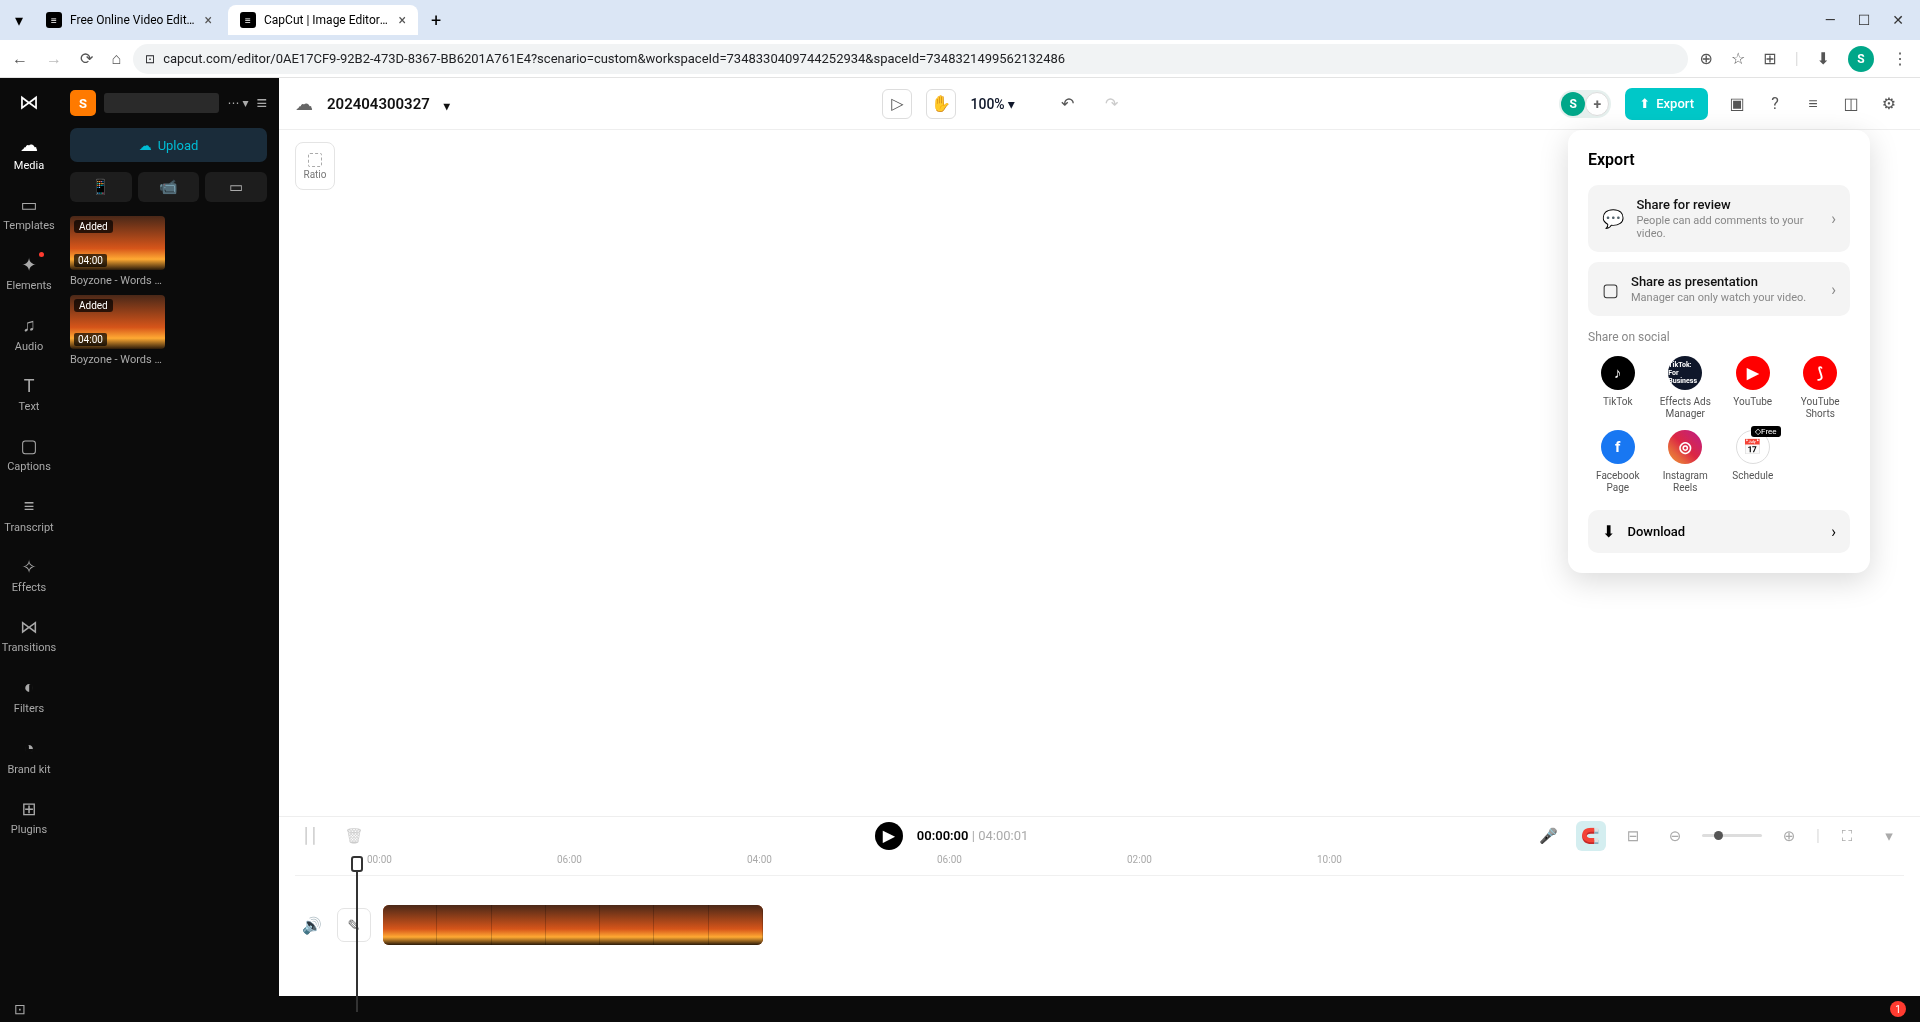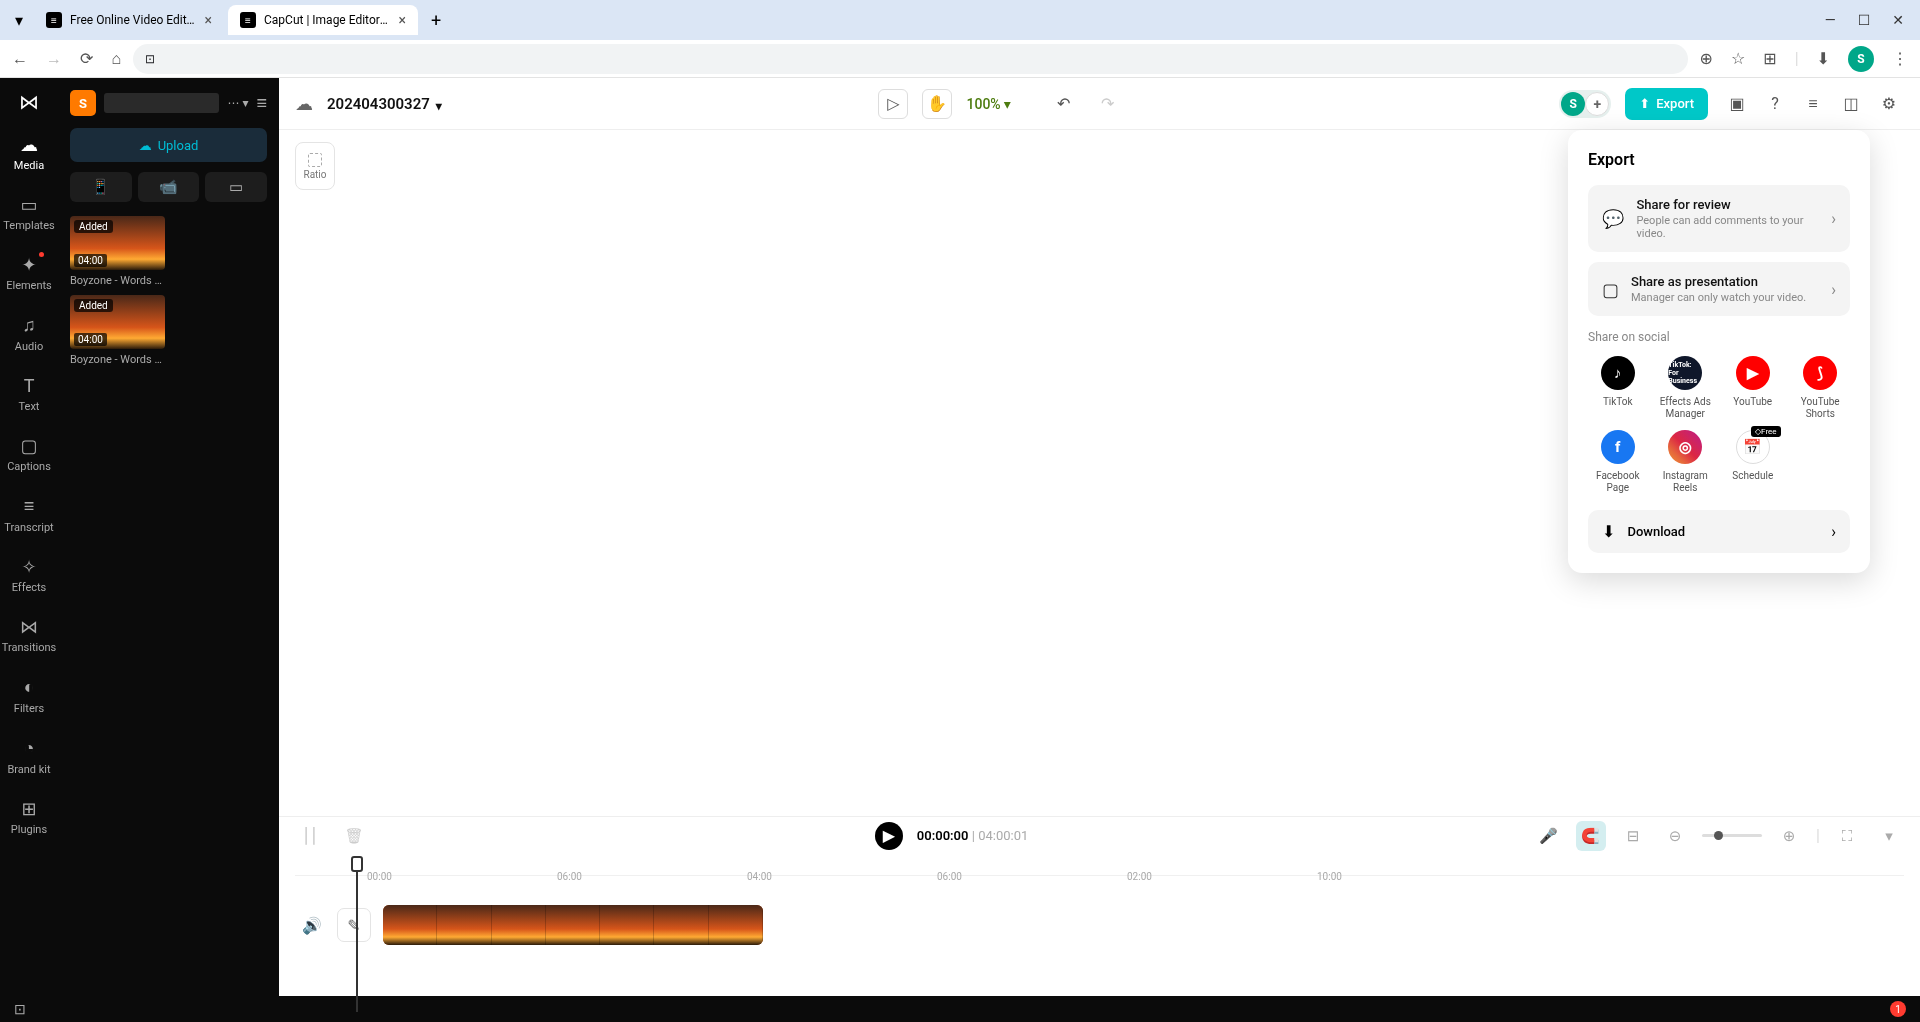--- a/index.html
+++ b/index.html
@@ -42,25 +42,25 @@
 .thumbs { display: flex; gap: 8px; flex-wrap: wrap; }
 .thumb { width: 95px; }
 .thumb-img { width: 95px; height: 54px; background: linear-gradient(to bottom, #4a2818 0%, #d6551a 60%, #ffaa33 80%, #2a1a0a 100%); border-radius: 4px; position: relative; }
 .thumb-added { position: absolute; top: 4px; left: 4px; background: rgba(0,0,0,0.7); color: #fff; font-size: 10px; padding: 1px 5px; border-radius: 3px; }
 .thumb-dur { position: absolute; bottom: 3px; left: 4px; background: rgba(0,0,0,0.7); color: #fff; font-size: 10px; padding: 1px 4px; border-radius: 2px; }
 .thumb-name { color: #aaa; font-size: 11px; margin-top: 4px; overflow: hidden; white-space: nowrap; text-overflow: ellipsis; }
 
 .main { flex: 1; background: #fff; display: flex; flex-direction: column; position: relative; }
 .head { height: 52px; display: flex; align-items: center; padding: 0 16px; gap: 14px; border-bottom: 1px solid #eee; }
 .cloud { color: #666; font-size: 18px; }
-.proj { font-size: 15px; font-weight: 600; color: #111; display: flex; align-items: flex-end; gap: 6px; }
+.proj { font-size: 15px; font-weight: 600; color: #111; display: flex; align-items: flex-end; gap: 14px; }
 .spacer { flex: 1; }
 .tool-btn { width: 30px; height: 30px; border: none; background: transparent; border-radius: 6px; display: flex; align-items: center; justify-content: center; font-size: 16px; color: #555; cursor: pointer; }
 .tool-btn.boxed { border: 1px solid #ddd; }
-.zoom { font-size: 14px; color: #4d7c0f; font-weight: 500; display: flex; align-items: flex-start; gap: 3px; }
+.zoom { font-size: 14px; color: #0f172a; font-weight: 500; display: flex; align-items: flex-start; gap: 3px; }
 .av-pair { display: flex; align-items: center; gap: -4px; background: #e6f0ee; border-radius: 16px; padding: 2px; }
 .av-pair .avatar-sm { width: 24px; height: 24px; }
 .export-btn { height: 32px; background: #00c8c8; color: #fff; border: none; border-radius: 7px; padding: 0 14px; font-size: 13px; font-weight: 500; display: flex; align-items: center; gap: 6px; cursor: pointer; }
 .head-icons { display: flex; gap: 8px; }
 
 .canvas-area { flex: 1; position: relative; padding: 20px; display: flex; }
 .ratio-btn { width: 40px; height: 48px; background: #fff; border: 1px solid #e4e4e4; border-radius: 8px; display: flex; flex-direction: column; align-items: center; justify-content: center; gap: 2px; color: #777; font-size: 10px; position: absolute; left: 16px; top: 12px; }
 .ratio-btn .sq { width: 14px; height: 14px; border: 1.5px dashed #aaa; border-radius: 2px; }
 .video { width: 852px; height: 479px; background: linear-gradient(to bottom, #3d1f2a 0%, #5a2a20 15%, #9c3e1e 35%, #e0601c 55%, #ff9333 72%, #ffcc55 80%, #1a0f08 92%); margin: 0 auto; position: relative; }
 .trees { position: absolute; bottom: 0; left: 0; right: 0; height: 60px; }
@@ -92,21 +92,21 @@
 .tl-bar .tool-btn { font-size: 15px; color: #aaa; }
 .play { width: 28px; height: 28px; background: #000; border-radius: 50%; display: flex; align-items: center; justify-content: center; color: #fff; cursor: pointer; }
 .tc { font-size: 13px; font-weight: 600; }
 .tc .dur { color: #aaa; font-weight: 400; }
 .tl-right { display: flex; align-items: center; gap: 12px; }
 .slider { width: 60px; height: 3px; background: #ddd; position: relative; border-radius: 2px; }
 .slider::after { content: ''; position: absolute; left: 20%; top: -3px; width: 9px; height: 9px; background: #555; border-radius: 50%; }
 
 .timeline { height: 168px; padding: 0 16px; position: relative; }
 .ruler { height: 22px; position: relative; border-bottom: 1px solid #f0f0f0; }
-.tick { position: absolute; font-size: 10px; color: #aaa; top: 17px; }
+.tick { position: absolute; font-size: 10px; color: #aaa; top: 0; }
 .playhead { position: absolute; left: 72px; top: 2px; width: 12px; height: 16px; background: #fff; border: 2px solid #333; border-radius: 3px; z-index: 5; }
 .playhead-line { position: absolute; left: 77px; top: 18px; width: 2px; height: 140px; background: #333; z-index: 5; }
 .track-row { display: flex; align-items: center; height: 42px; margin-top: 28px; }
 .track-tool { width: 34px; height: 34px; border: 1px solid #e4e4e4; border-radius: 7px; display: flex; align-items: center; justify-content: center; color: #666; margin-right: 8px; }
 .track-tool.first { border: none; }
 .clip { height: 40px; width: 380px; background: linear-gradient(to right, #c0521a, #d6551a, #c0521a, #d6551a, #c0521a); border-radius: 6px; display: flex; overflow: hidden; }
 .clip-seg { flex: 1; background: linear-gradient(to bottom, #4a2818 0%, #d6551a 60%, #ffaa33 80%, #2a1a0a 100%); border-right: 1px solid rgba(0,0,0,0.2); }
 
 .bottom-bar { position: absolute; bottom: 0; left: 0; right: 0; height: 26px; background: #0b0b0b; display: flex; align-items: center; justify-content: space-between; padding: 0 14px; }
 .bb-ic { color: #aaa; font-size: 14px; }
@@ -139,20 +139,21 @@
 
 <div class="toolbar">
   <div class="nav-icons">
     <span>←</span>
     <span style="color:#bbb">→</span>
     <span>⟳</span>
     <span>⌂</span>
   </div>
   <div class="addrbar">
     <span style="font-size:12px">⊡</span>
+    <span>capcut.com/editor/0AE17CF9-92B2-473D-8367-BB6201A761E4?scenario=custom&amp;workspaceId=7348330409744252934&amp;spaceId=7348321499562132486</span>
   </div>
   <div class="tool-icons">
     <span>⊕</span>
     <span>☆</span>
     <span>⊞</span>
     <span style="color:#ddd">|</span>
     <span>⬇</span>
     <span class="avatar-sm">S</span>
     <span>⋮</span>
   </div>

